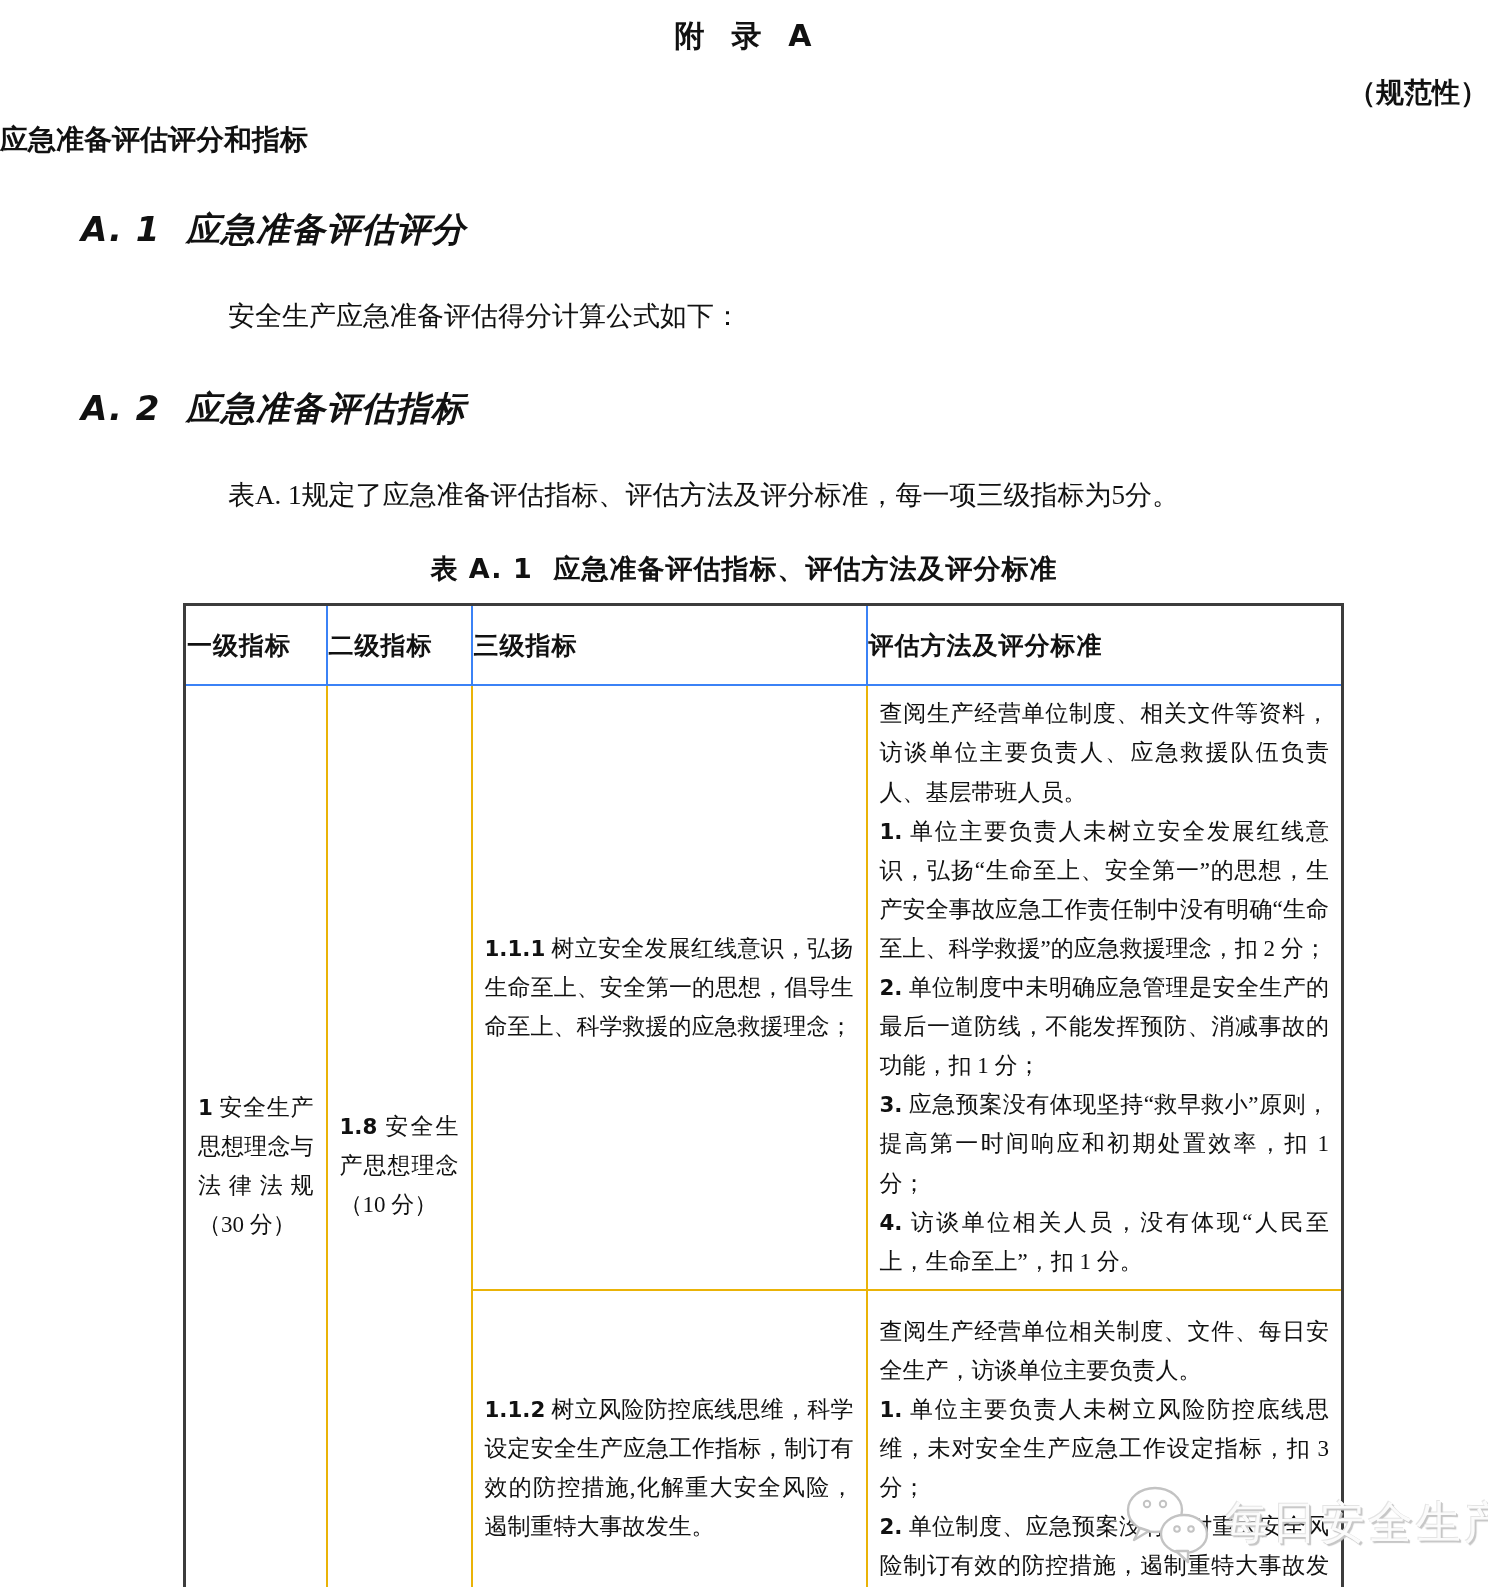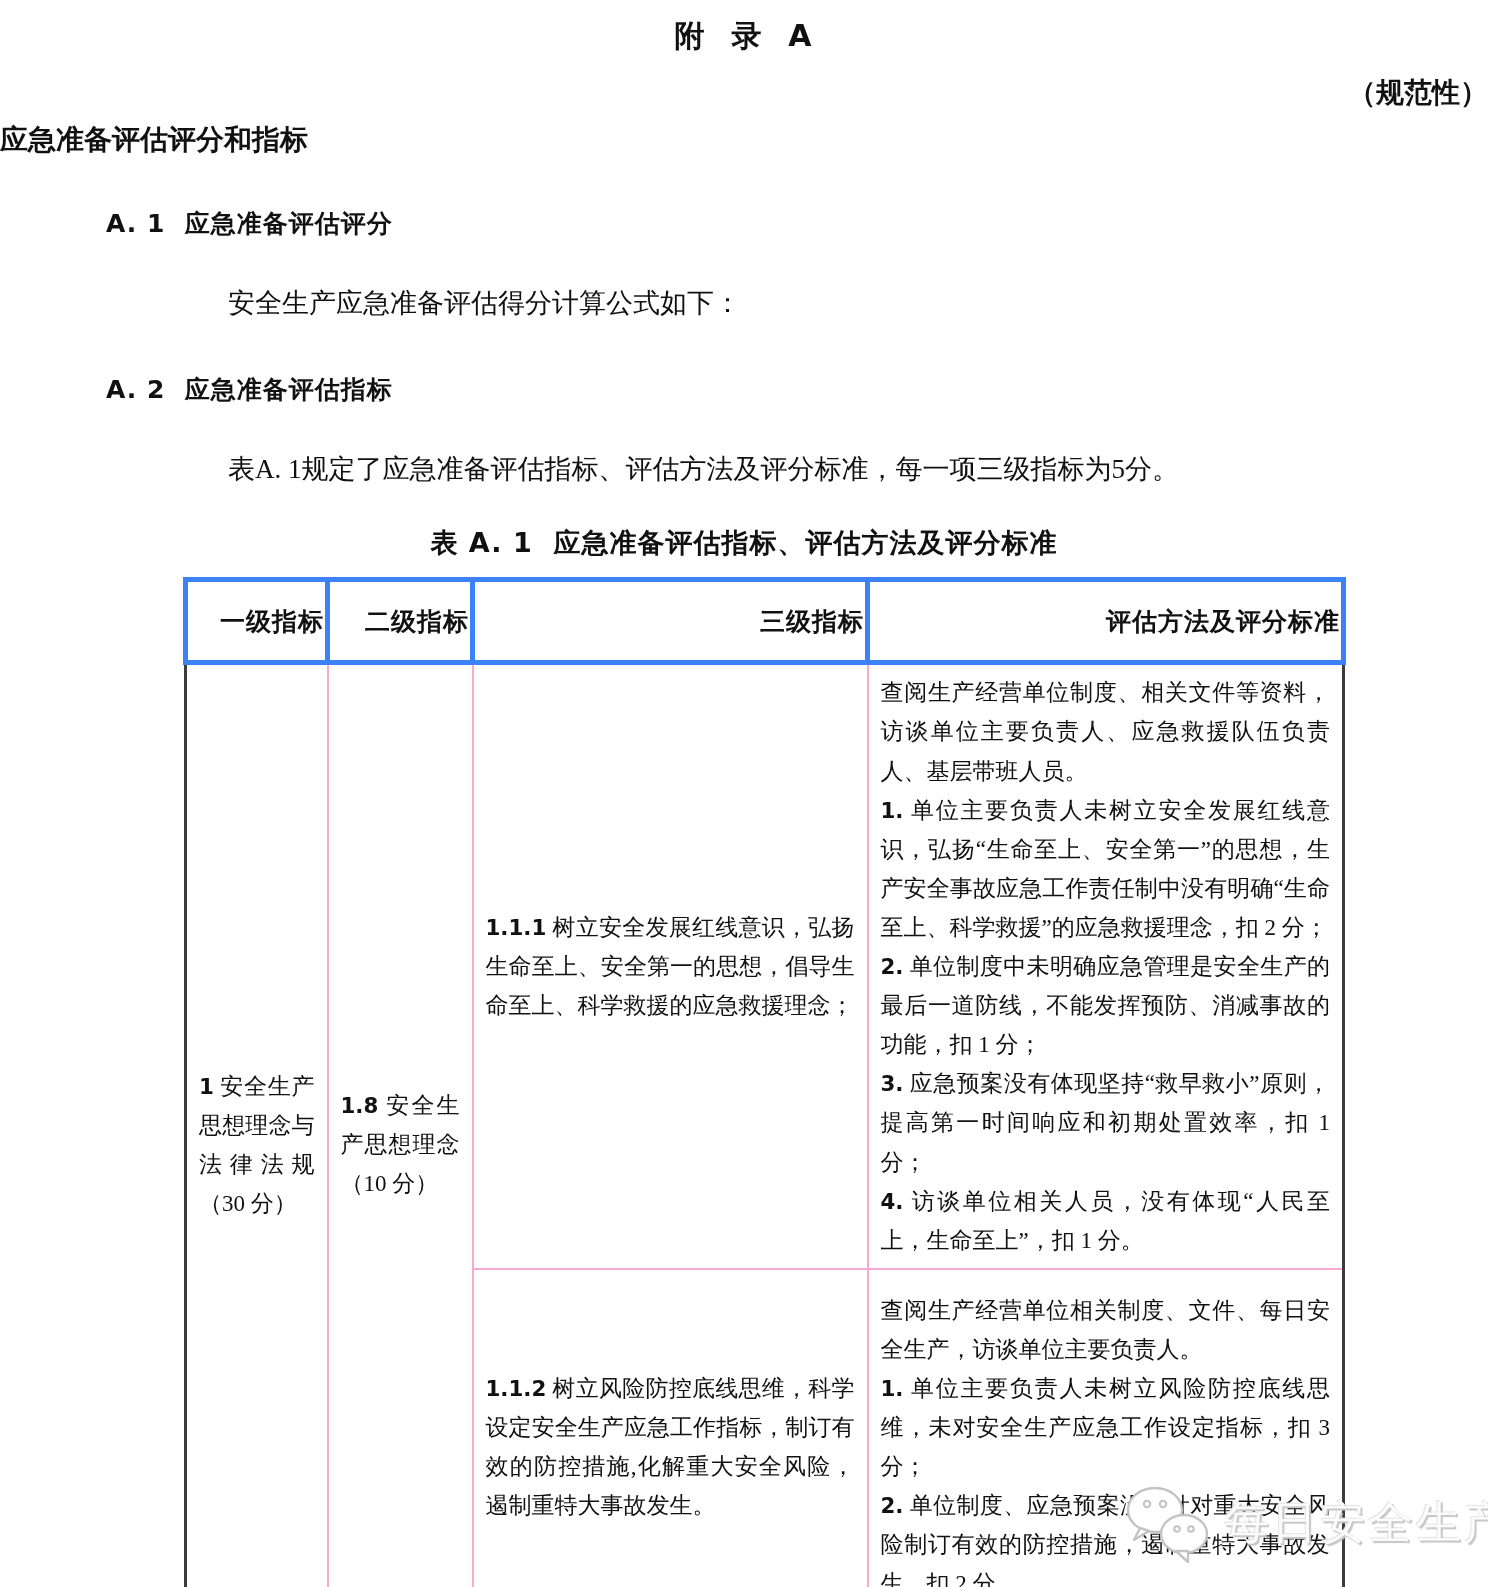--- a/index.html
+++ b/index.html
@@ -9,43 +9,43 @@
     font-family:"Liberation Serif","DejaVu Serif",serif;
   }
   .heading-font{font-family:"DejaVu Sans","Liberation Sans",sans-serif;font-weight:bold;}
 
   
   .doc-title-1{margin-top:16px;text-align:center;font-size:30px;white-space:pre;letter-spacing:2px;}
   .doc-title-2{margin-top:17px;text-align:right;font-size:28px;}
   .doc-title-3{margin-top:9px;font-size:28px;}
 
   
-  .sec-heading{margin:48px 0 0 106px;font-size:25px;letter-spacing:1px;white-space:pre;}
+  .sec-heading{margin:48px 0 0 81px;font-size:34px;letter-spacing:1px;white-space:pre;font-style:italic;}
   .para-block{margin:42px 90px 0 228px;font-size:27px;line-height:1.6;}
   .para-line{white-space:nowrap;}
 
   .table-caption{margin-top:34px;text-align:center;font-size:27px;letter-spacing:1px;white-space:pre;}
 
   
   table.eval-table{
     margin:16px 0 0 183px;
     width:1158px;
     border-collapse:collapse;
     table-layout:fixed;
     border:3px solid #3c3c3c;
   }
   table.eval-table th{
-    border:5px solid #3b82f6;
+    border:2px solid #3b82f6;
     height:76px;
     font-size:25px;
-    text-align:right;vertical-align:middle;
+    text-align:left;vertical-align:middle;
     letter-spacing:1px;
   }
   table.eval-table td{
-    border:2px solid #f9a8d4;
+    border:2px solid #eab308;
     font-size:23px;
     line-height:1.7;
     vertical-align:middle;
     padding:8px 12px;
     text-align:justify;
   }
   tr.row-1{height:583px;}
   tr.row-2{height:357px;}
   td.cell-l1,td.cell-l2{padding:8px 13px;text-align:left;}
   td.cell-method{padding:8px 11px;}

